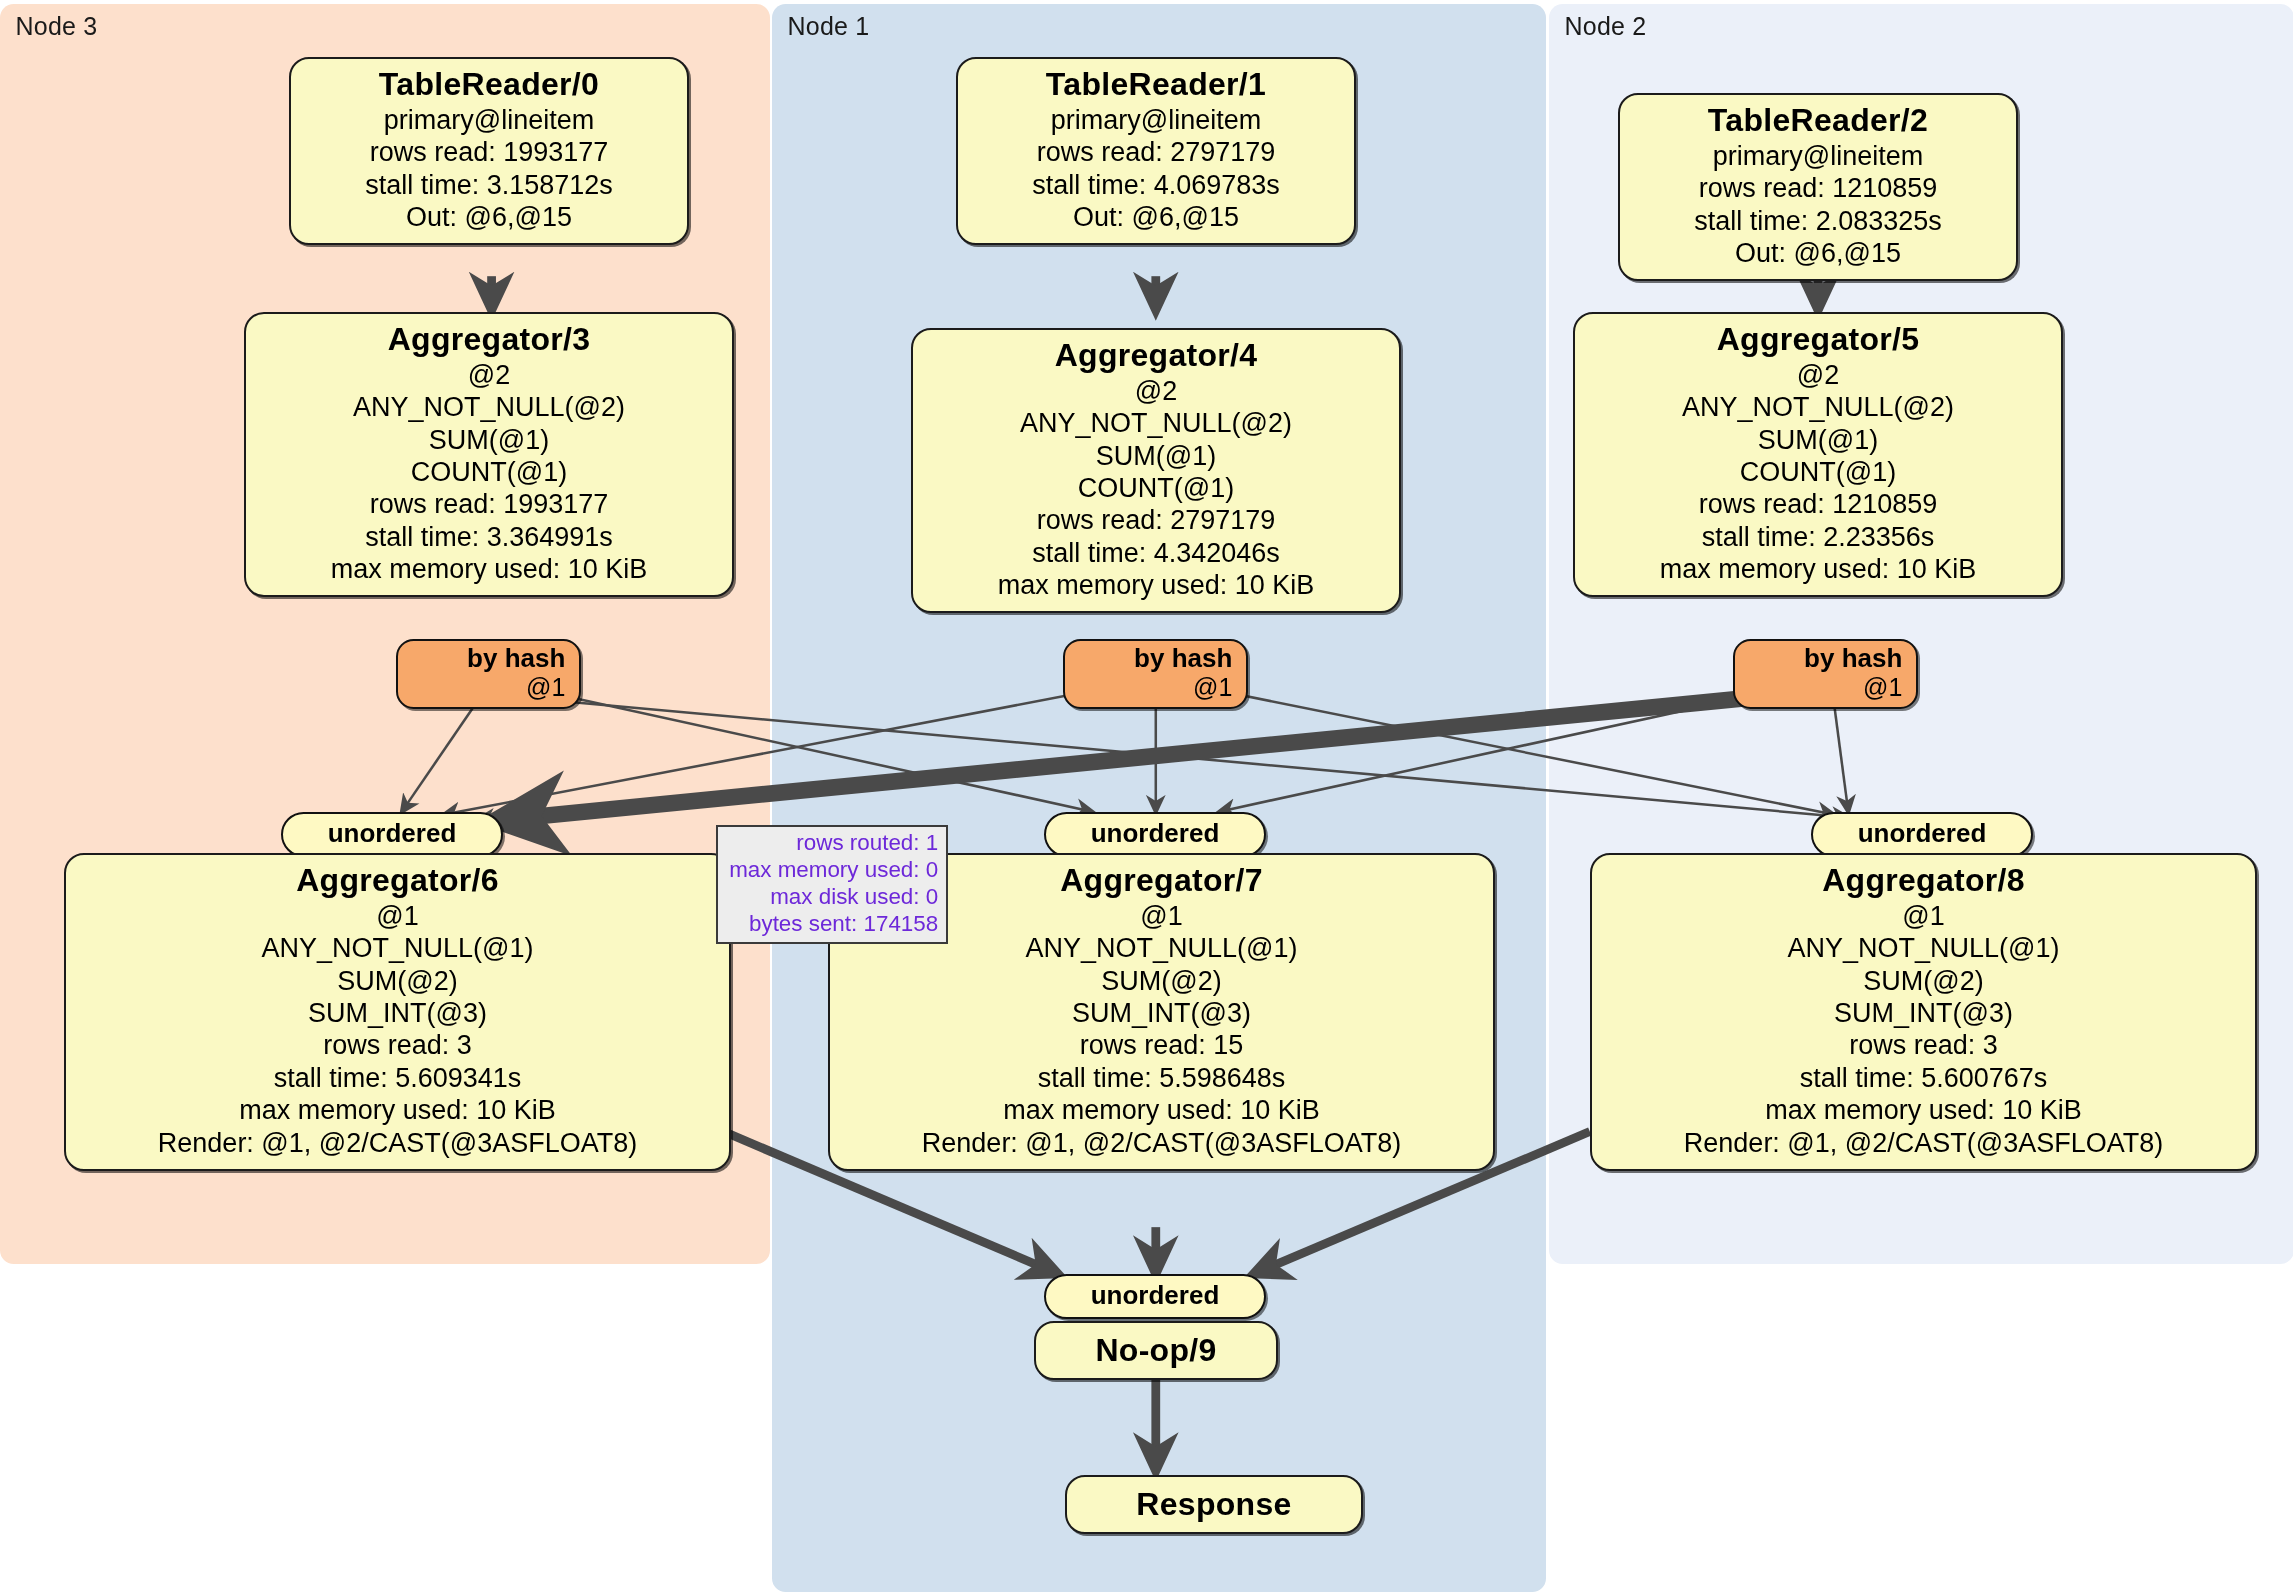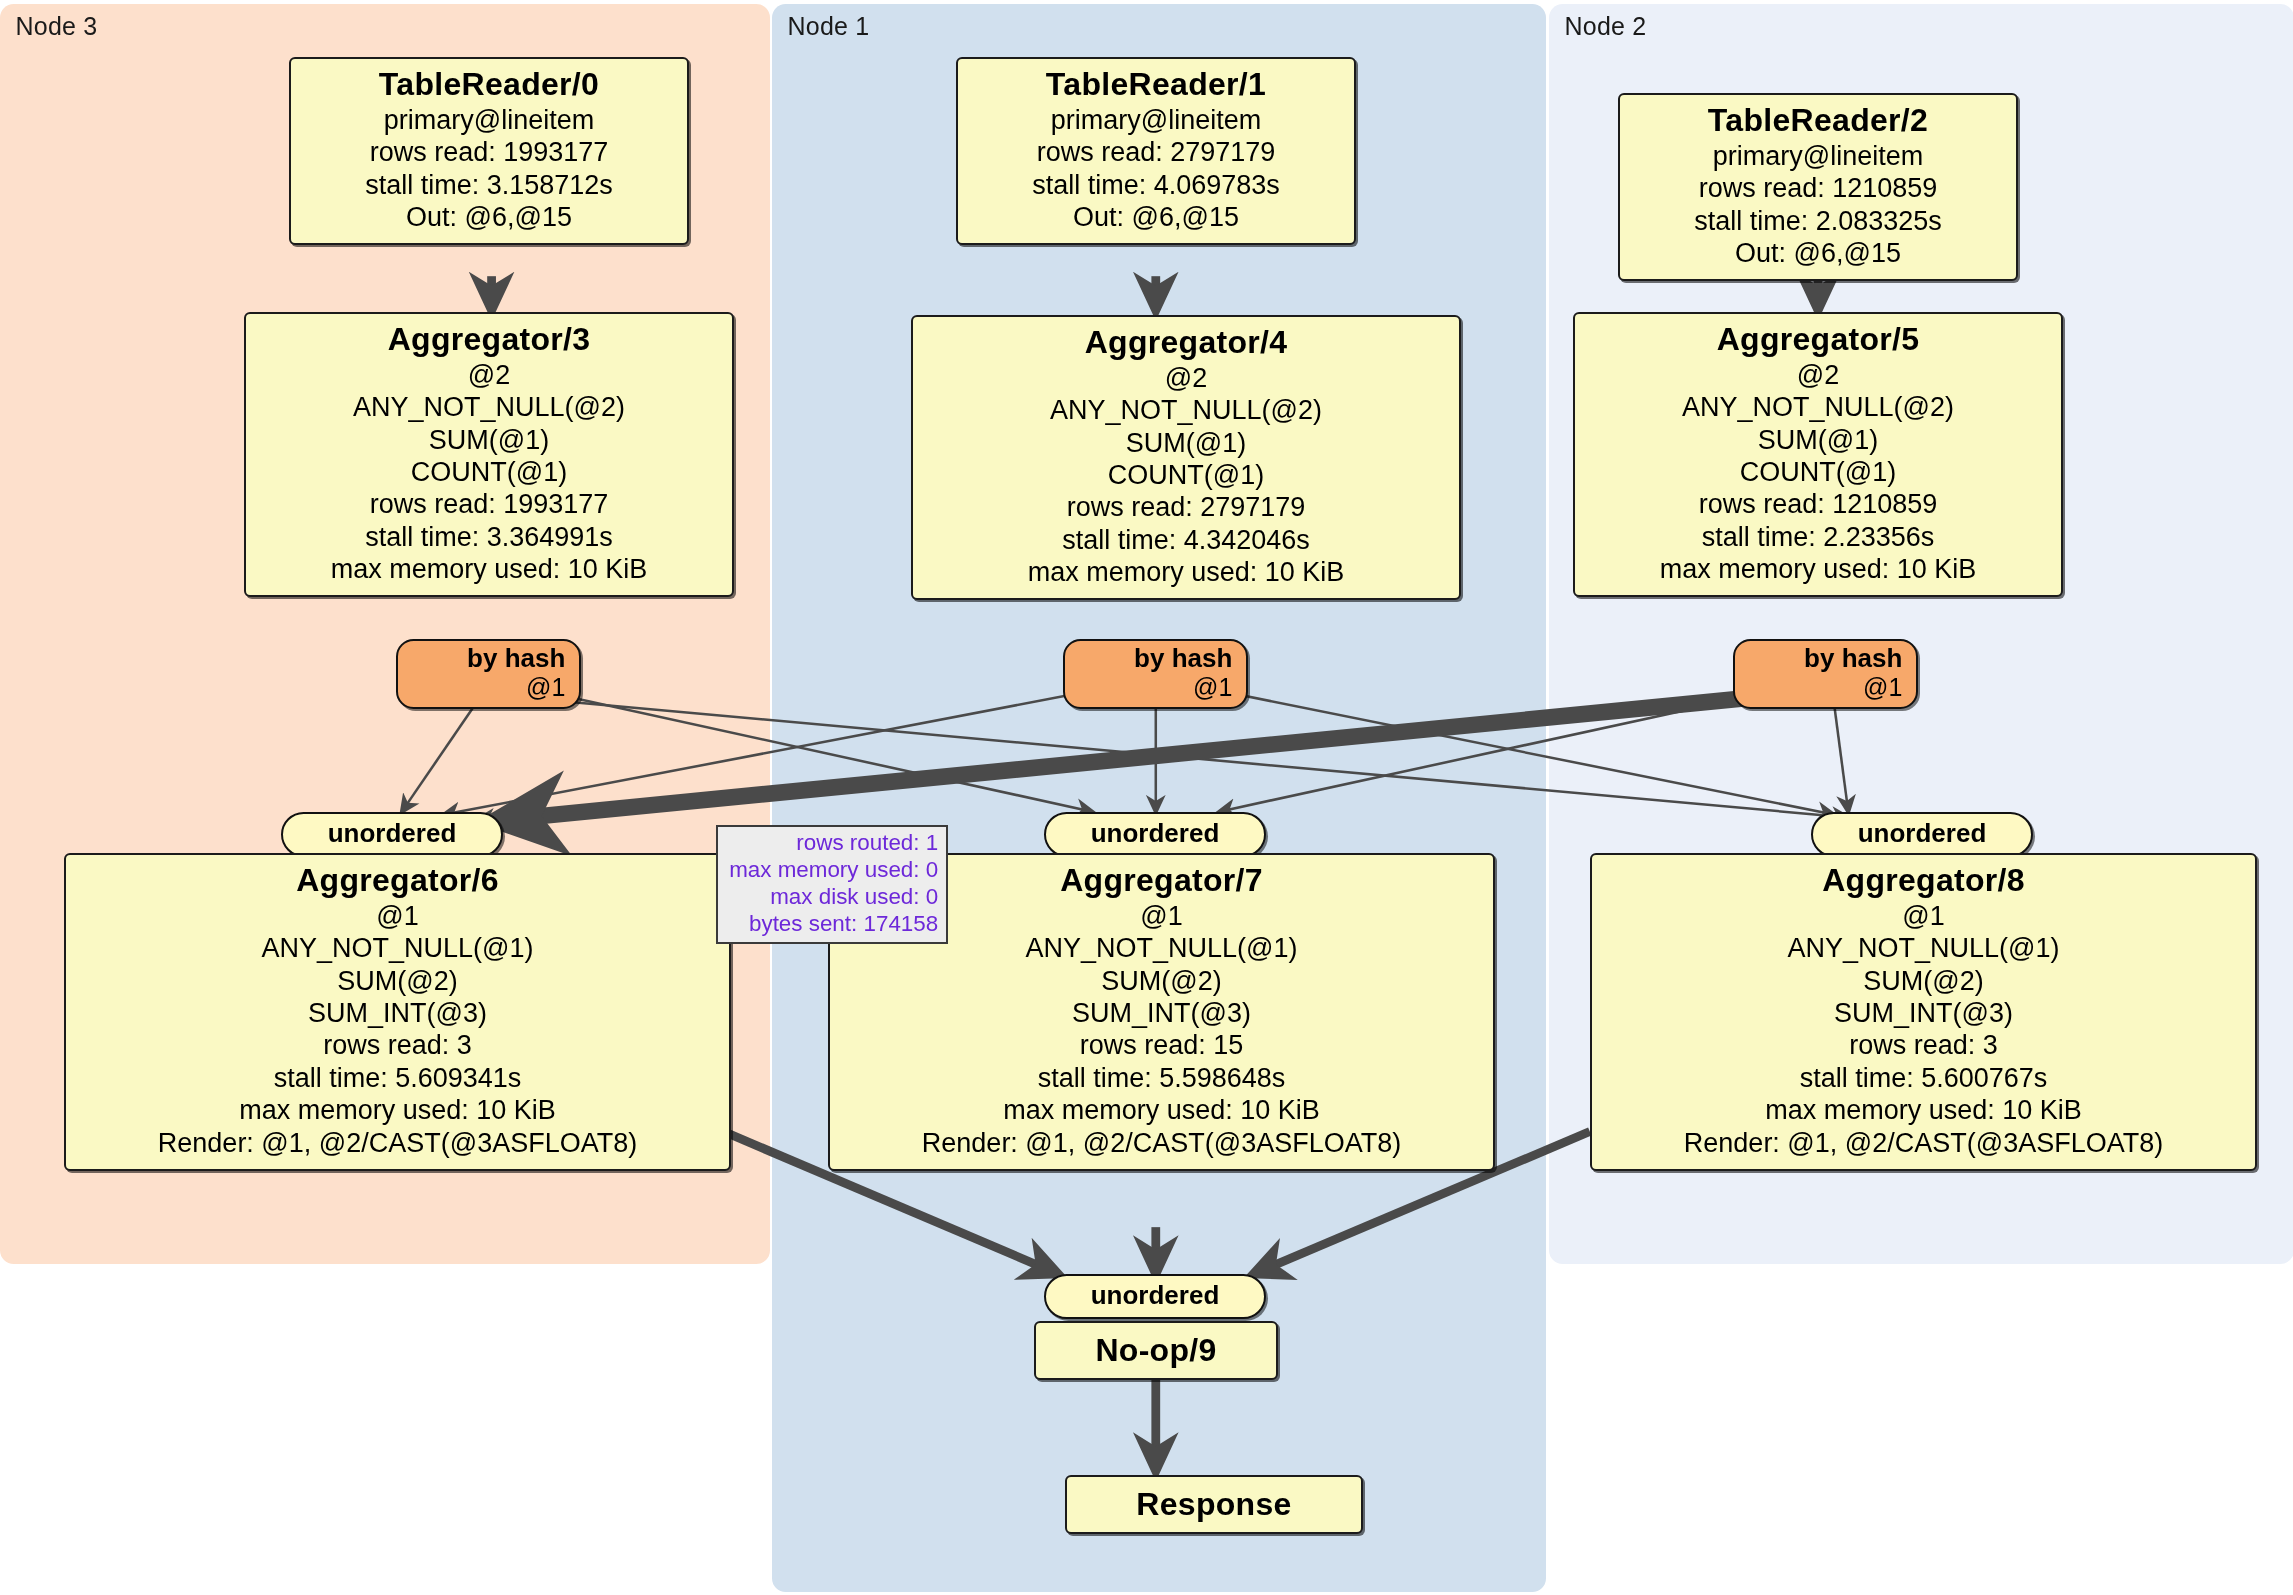--- a/index.html
+++ b/index.html
@@ -35,21 +35,21 @@
     width: 2294px; height: 1596px;
     pointer-events: none;
   }
 
   
   .op {
     position: absolute;
     box-sizing: border-box;
     background: #FAF9C4;
     border: 2.4px solid #1b1b1b;
-    border-radius: 6px;
+    border-radius: 20px;
     text-align: center;
     padding: 5.9px 13.7px 9.8px 13.7px;
     color: #000;
     box-shadow: 2px 2px 0 rgba(0,0,0,.55);
   }
   .op .title {
     font-weight: bold;
     font-size: 32px;
     line-height: 1.22;
     letter-spacing: 0.3px;
@@ -196,21 +196,21 @@
     <div class="title">Aggregator/3</div>
     <div class="line">@2</div>
     <div class="line">ANY_NOT_NULL(@2)</div>
     <div class="line">SUM(@1)</div>
     <div class="line">COUNT(@1)</div>
     <div class="line">rows read: 1993177</div>
     <div class="line">stall time: 3.364991s</div>
     <div class="line">max memory used: 10 KiB</div>
   </div>
 
-  <div class="op" style="left:911px; top:315px; width:550px;">
+  <div class="op" style="left:911px; top:328px; width:490px;">
     <div class="title">Aggregator/4</div>
     <div class="line">@2</div>
     <div class="line">ANY_NOT_NULL(@2)</div>
     <div class="line">SUM(@1)</div>
     <div class="line">COUNT(@1)</div>
     <div class="line">rows read: 2797179</div>
     <div class="line">stall time: 4.342046s</div>
     <div class="line">max memory used: 10 KiB</div>
   </div>
 

